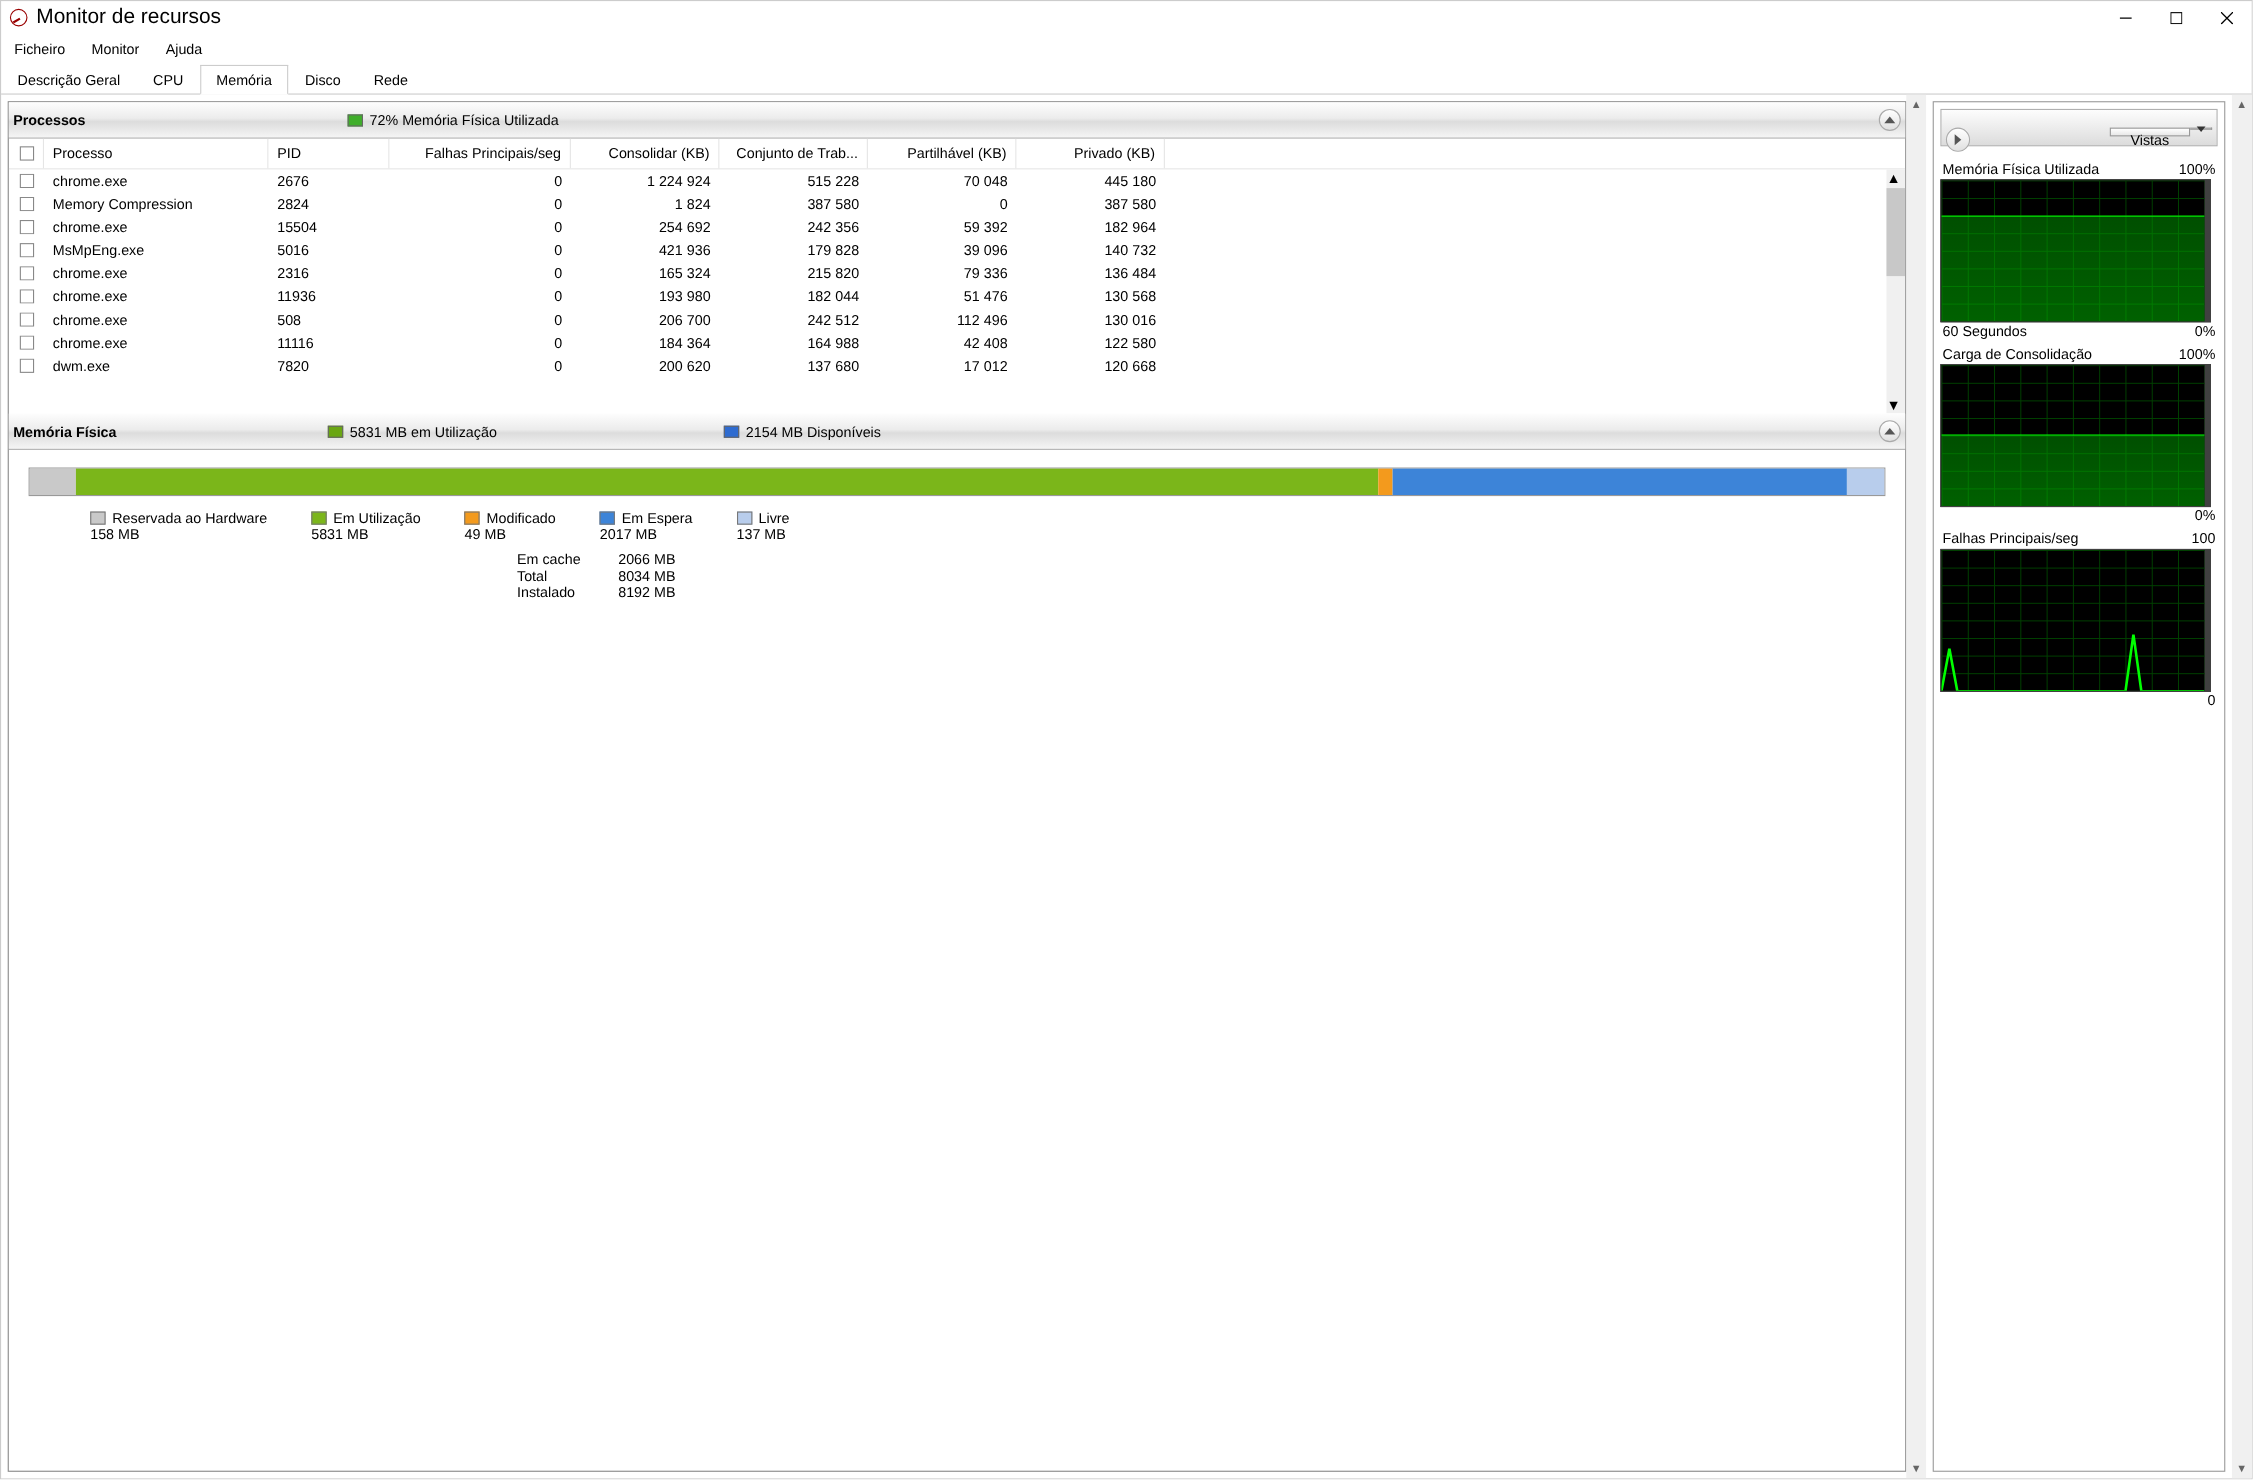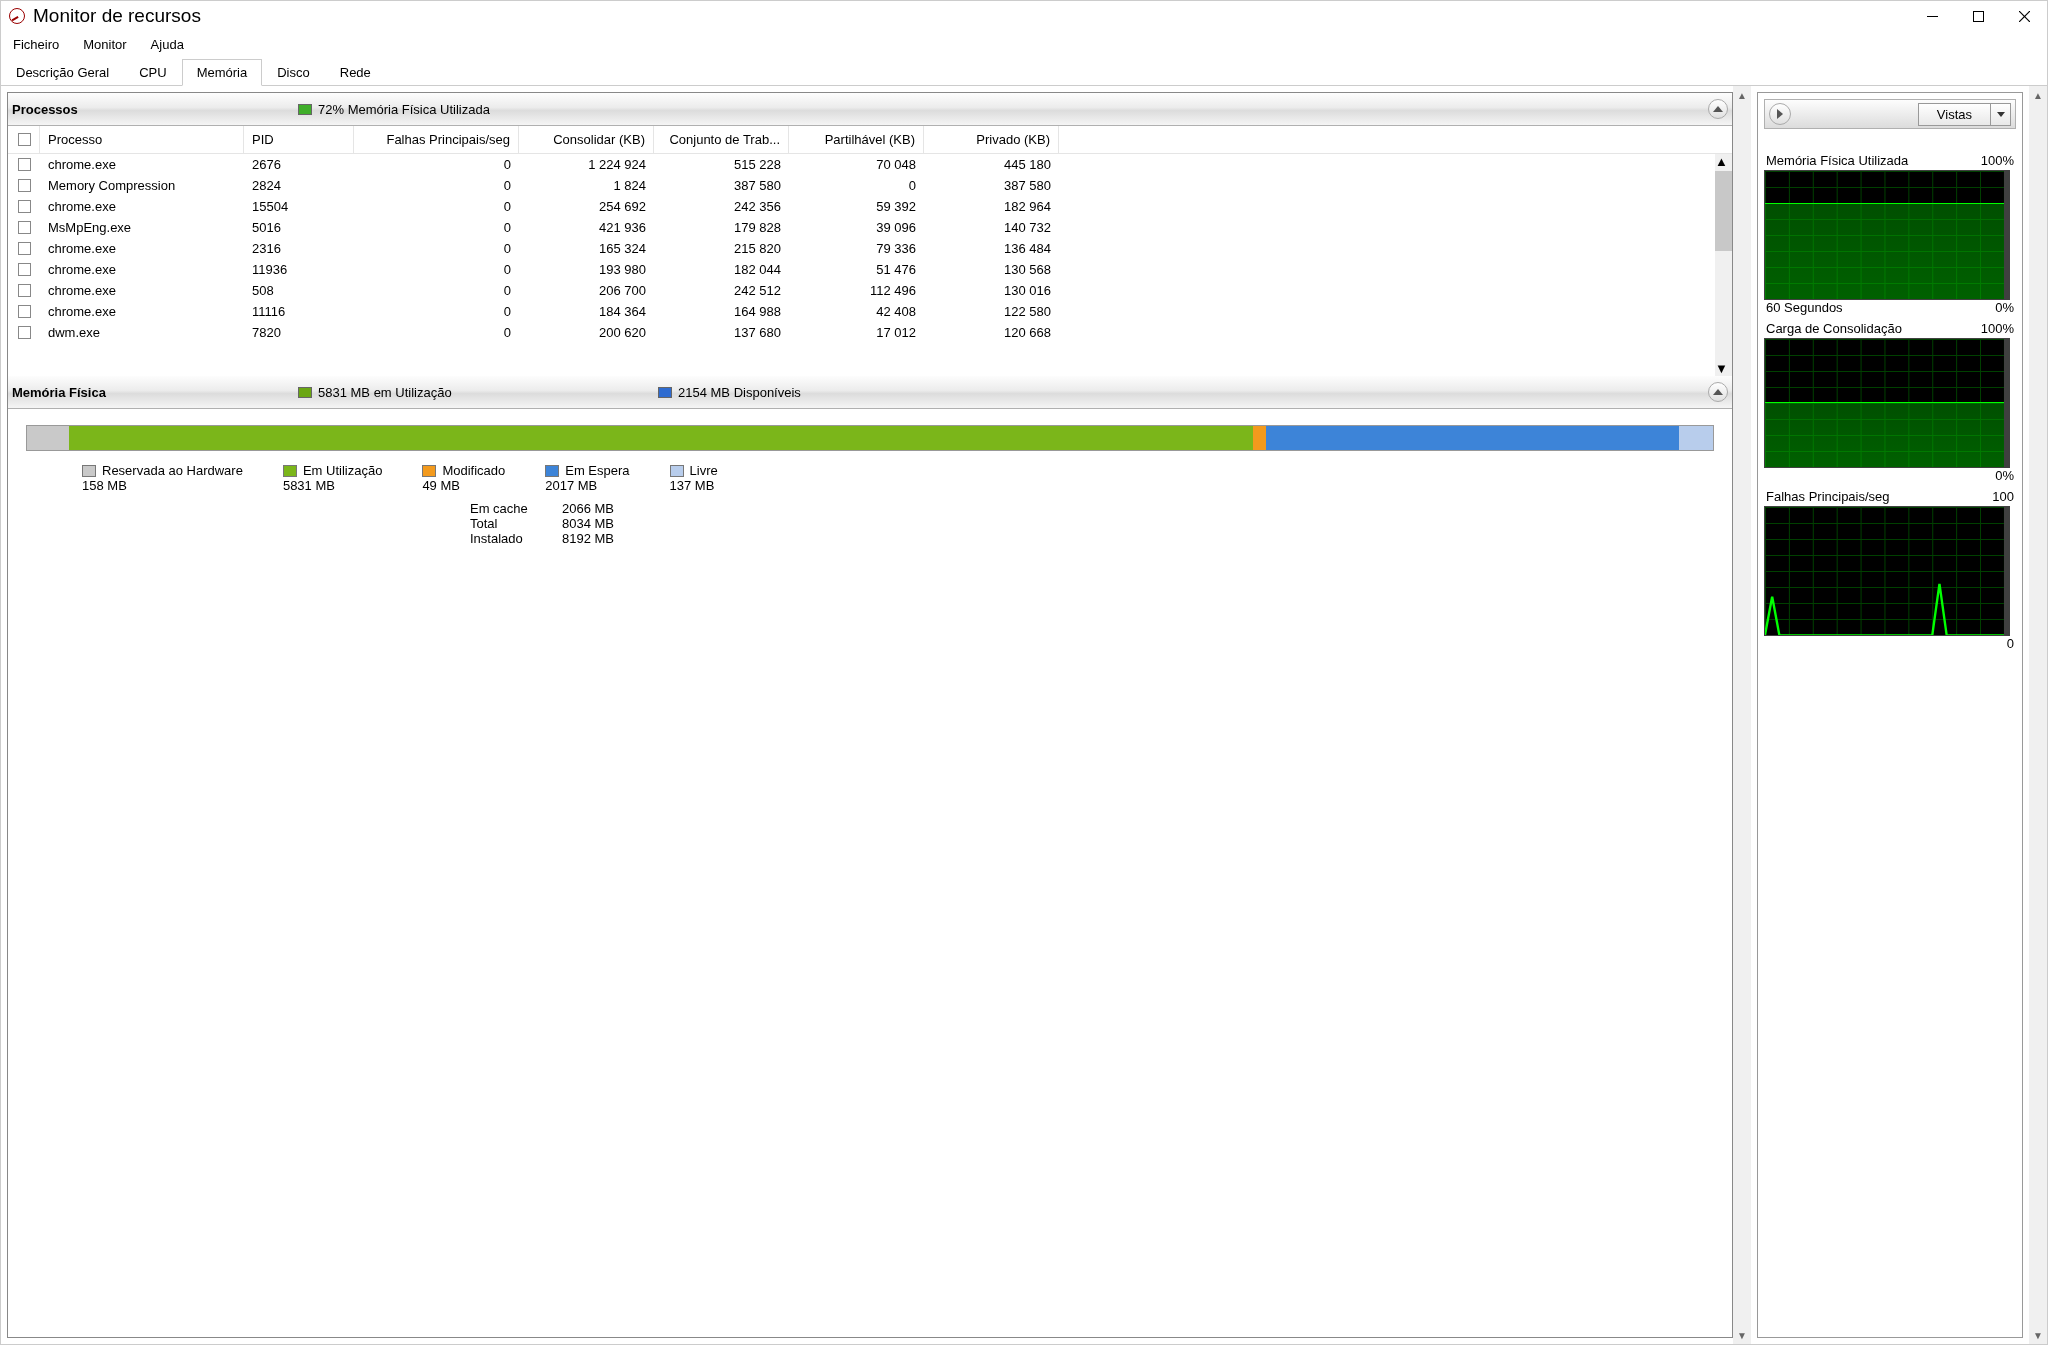--- a/index.html
+++ b/index.html
@@ -45,21 +45,21 @@
 .membar { height:26px; display:flex; border:1px solid #999; margin-bottom:12px; }
 .seg { height:100%; }
 .legend { display:flex; gap:40px; margin-left:56px; margin-bottom:8px; }
 .leg { display:flex; flex-direction:column; }
 .leg-top { display:flex; align-items:center; gap:6px; }
 .leg-sw { width:14px; height:12px; border:1px solid #777; }
 .leg-val { }
 .stats { margin-left:444px; }
 .stats-row { display:flex; gap:14px; }
 .stats-row span:first-child { width:78px; }
-.right-hdr { height:30px; background:linear-gradient(to bottom,#fdfdfd,#dcdcdc); border:1px solid #b0b0b0; display:flex; align-items:center; padding:0 4px; margin-bottom:24px; }
+.right-hdr { height:30px; background:linear-gradient(to bottom,#fdfdfd,#dcdcdc); border:1px solid #b0b0b0; display:flex; padding:16px 4px; margin-bottom:13px; }
 .right-hdr .nav { width:22px; height:22px; border:1px solid #aaa; border-radius:50%; background:linear-gradient(#fff,#e0e0e0); display:flex; align-items:center; justify-content:center; }
 .right-hdr .nav::after { content:''; width:0; height:0; border-top:5px solid transparent; border-bottom:5px solid transparent; border-left:6px solid #555; }
 .right-hdr .views { margin-left:auto; display:flex; }
 .views-main { border:1px solid #999; padding:3px 18px; background:linear-gradient(#fff,#e8e8e8); }
 .views-drop { border:1px solid #999; border-left:none; width:20px; display:flex; align-items:center; justify-content:center; background:linear-gradient(#fff,#e8e8e8); }
 .views-drop::after { content:''; width:0; height:0; border-left:4px solid transparent; border-right:4px solid transparent; border-top:5px solid #333; }
 .graph-block { margin-bottom:6px; }
 .graph-lbls { display:flex; justify-content:space-between; font-size:13px; padding:0 2px; }
 .graph-lbls.bottom { margin-top:-2px; }
 .graph { height:130px; background:#000; border:1px solid #404040; position:relative; margin:2px 6px 2px 0; border-right:6px solid #404040; }
@@ -107,21 +107,21 @@
     <div class="tab">Disco</div>
     <div class="tab">Rede</div>
   </div>
   <div class="tabline"></div>
 
   <div class="content">
     <div class="left">
 
       <div class="section-hdr">
         <span>Processos</span>
-        <div class="hdr-stat" style="left:290px">
+        <div class="hdr-stat" style="left:308px">
           <span class="swatch" id="proc-sw" style="background: rgb(63, 174, 42);"></span>
           <span>72% Memória Física Utilizada</span>
         </div>
         <div class="collapse"></div>
       </div>
 
       <div class="table-wrap proc-wrap">
         <div class="thead">
           <div class="cell c-chk">
               <div class="chk"></div>

